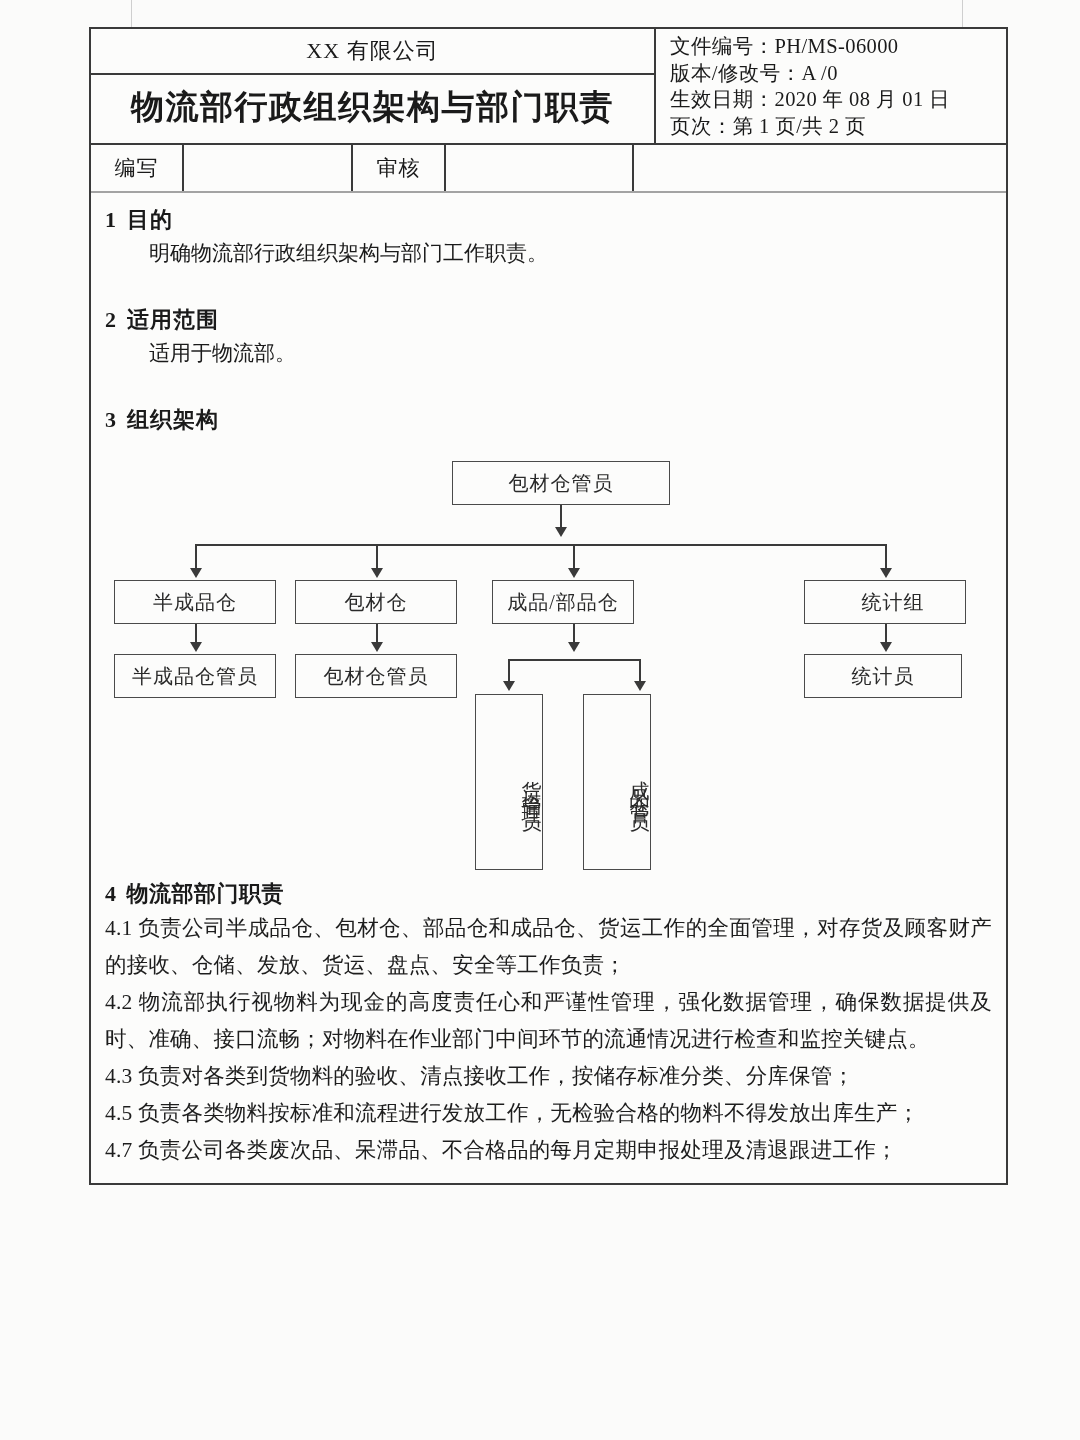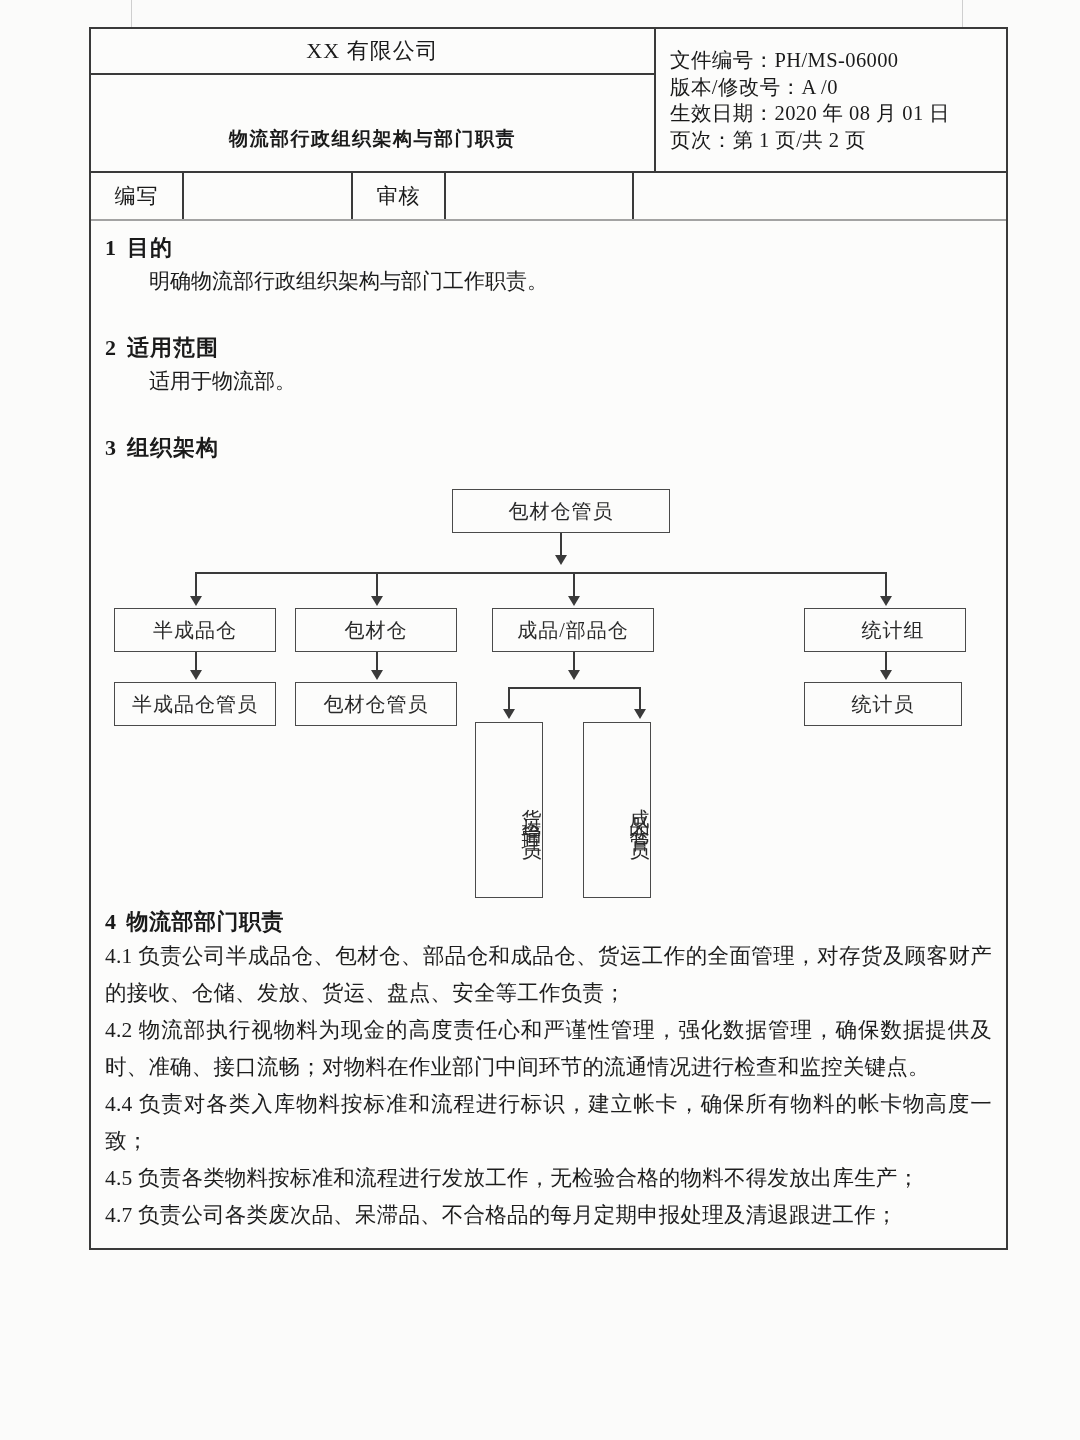--- a/index.html
+++ b/index.html
@@ -55,24 +55,23 @@
     line-height: 44px;
     text-align: center;
     font-size: 22px;
     letter-spacing: 1px;
     border-bottom: 2px solid #3a3a3a;
   }
   .hdr-title {
     height: 64px;
     line-height: 64px;
     text-align: center;
-    font-size: 19px;
+    font-size: 33px;
     font-weight: bold;
     letter-spacing: 1.5px;
-    margin-top: 32px;
   }
   .hdr-right {
     flex: 1 1 auto;
     padding: 4px 0 4px 14px;
     display: flex;
     flex-direction: column;
     justify-content: center;
   }
   .hdr-right .meta {
     font-size: 20.5px;
@@ -244,21 +243,21 @@
       <div class="arrow" style="left:85px;  top:119px;"></div>
       <div class="oline v" style="left:271px; top:95px; height:28px;"></div>
       <div class="arrow" style="left:266px; top:119px;"></div>
       <div class="oline v" style="left:468px; top:95px; height:28px;"></div>
       <div class="arrow" style="left:463px; top:119px;"></div>
       <div class="oline v" style="left:780px; top:95px; height:28px;"></div>
       <div class="arrow" style="left:775px; top:119px;"></div>
 
       <div class="obox" style="left:9px;   top:131px; width:162px; height:44px;">半成品仓</div>
       <div class="obox" style="left:190px; top:131px; width:162px; height:44px;">包材仓</div>
-      <div class="obox" style="left:387px; top:131px; width:162px; height:44px;">成品/部品仓</div>
+      <div class="obox" style="left:387px; top:131px; width:142px; height:44px;">成品/部品仓</div>
       <div class="obox" style="left:699px; top:131px; width:162px; height:44px;padding-left:16px;">统计组</div>
 
       <div class="oline v" style="left:90px;  top:175px; height:22px;"></div>
       <div class="arrow" style="left:85px;  top:193px;"></div>
       <div class="oline v" style="left:271px; top:175px; height:22px;"></div>
       <div class="arrow" style="left:266px; top:193px;"></div>
       <div class="oline v" style="left:780px; top:175px; height:22px;"></div>
       <div class="arrow" style="left:775px; top:193px;"></div>
 
       <div class="obox" style="left:9px;   top:205px; width:162px; height:44px;">半成品仓管员</div>
@@ -276,18 +275,18 @@
       <div class="obox vert" style="left:370px; top:245px; width:68px; height:176px;">货运管理员</div>
       <div class="obox vert" style="left:478px; top:245px; width:68px; height:176px;">成品仓管员</div>
     </div>
 
     <div class="resp-head">
       <span class="num">4</span><span>物流部部门职责</span>
     </div>
 
     <p class="resp-item">4.1 负责公司半成品仓、包材仓、部品仓和成品仓、货运工作的全面管理，对存货及顾客财产的接收、仓储、发放、货运、盘点、安全等工作负责；</p>
     <p class="resp-item">4.2 物流部执行视物料为现金的高度责任心和严谨性管理，强化数据管理，确保数据提供及时、准确、接口流畅；对物料在作业部门中间环节的流通情况进行检查和监控关键点。</p>
-    <p class="resp-item">4.4 负责对各类入库物料按标准和流程进行标识，建立帐卡，确保所有物料的帐卡物高度一致；</p>
+    <p class="resp-item">4.3 负责对各类到货物料的验收、清点接收工作，按储存标准分类、分库保管；</p>
     <p class="resp-item">4.5 负责各类物料按标准和流程进行发放工作，无检验合格的物料不得发放出库生产；</p>
     <p class="resp-item">4.7 负责公司各类废次品、呆滞品、不合格品的每月定期申报处理及清退跟进工作；</p>
 
   </div>
 </div>
 
 </body></html>

